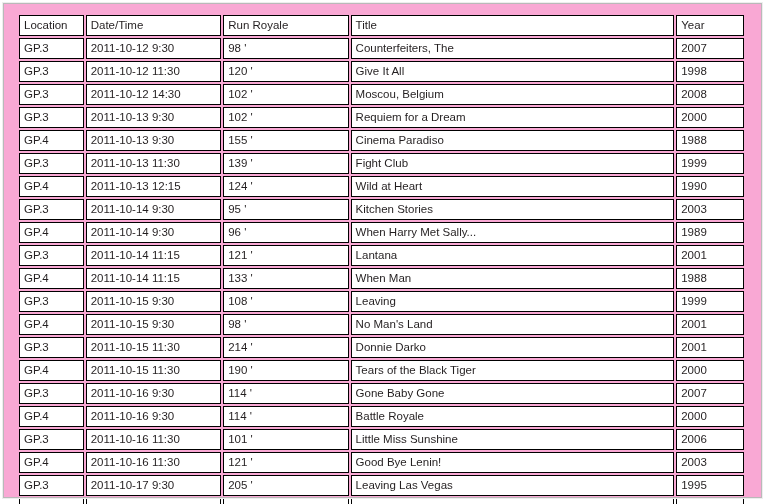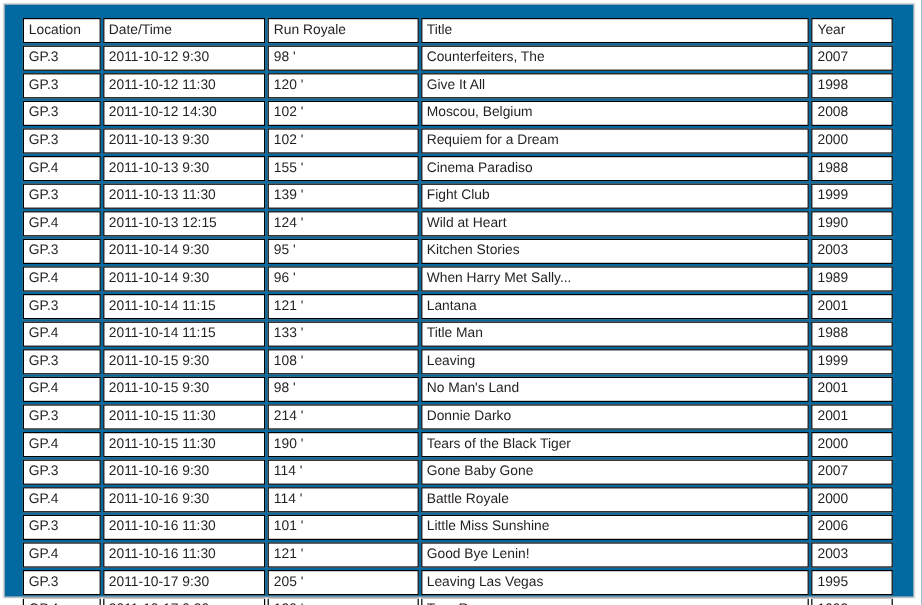--- a/index.html
+++ b/index.html
@@ -14,21 +14,21 @@
     overflow: hidden;
   }
   #page-frame {
     position: absolute;
     left: 3px;
     top: 3px;
     width: 759px;
     height: 495px;
     border: 1px solid #b9b9b9;
     box-sizing: border-box;
-    background: #0369a1;
+    background: #f9a8d4;
   }
   #page-frame::after {
     content: "";
     position: absolute;
     left: -2px;
     top: -2px;
     right: -2px;
     bottom: -2px;
     border: 1px solid #eeeeee;
     pointer-events: none;
@@ -152,21 +152,21 @@
           <td>GP.3</td>
           <td>2011-10-14 11:15</td>
           <td>121 '</td>
           <td>Lantana</td>
           <td>2001</td>
         </tr>
         <tr>
           <td>GP.4</td>
           <td>2011-10-14 11:15</td>
           <td>133 '</td>
-          <td>Title Man</td>
+          <td>When Man</td>
           <td>1988</td>
         </tr>
         <tr>
           <td>GP.3</td>
           <td>2011-10-15 9:30</td>
           <td>108 '</td>
           <td>Leaving</td>
           <td>1999</td>
         </tr>
         <tr>

